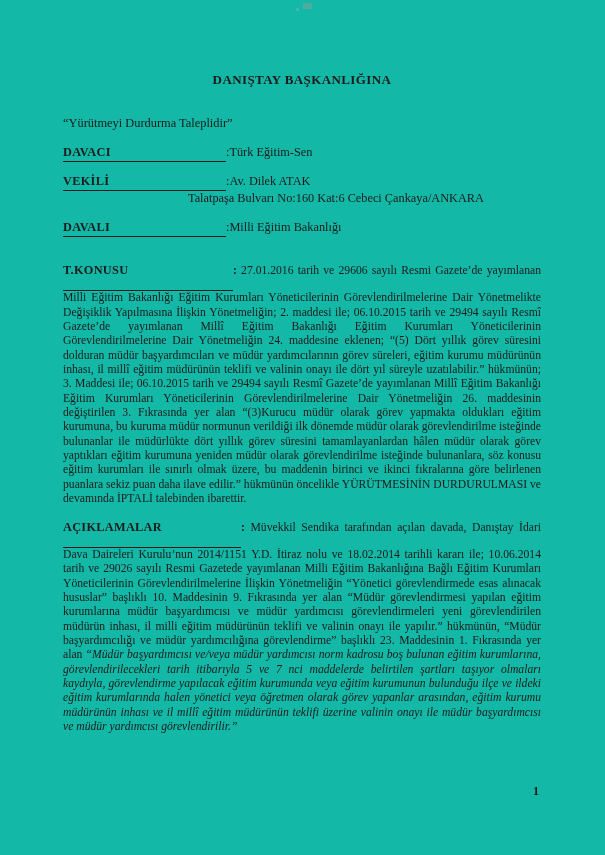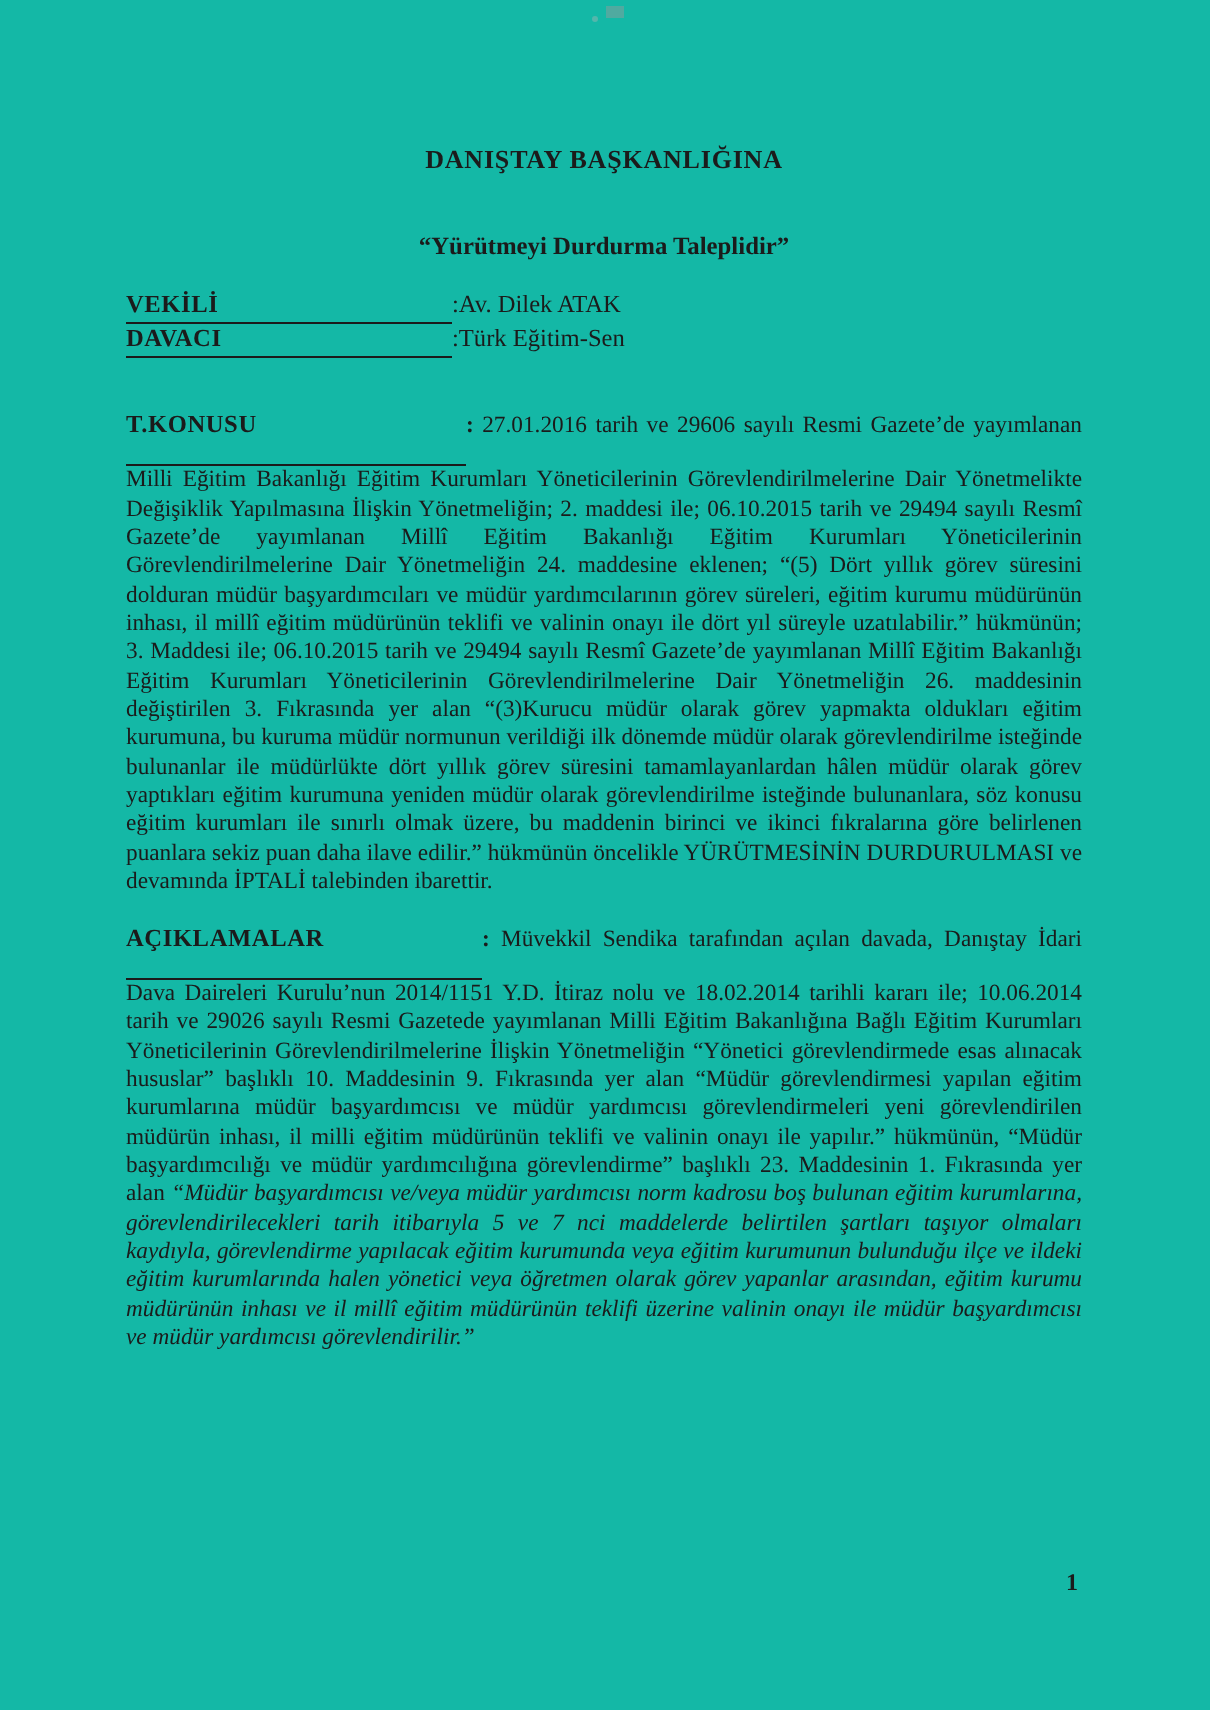--- a/index.html
+++ b/index.html
@@ -21,23 +21,23 @@
     margin:0;
     padding-top:72px;
     text-align:center;
     font-size:13px;
     font-weight:bold;
     letter-spacing:0.4px;
     line-height:16px;
   }
   .plea-note{
     margin-top:28px;
-    text-align:center;
+    text-align:left;
     font-size:12.4px;
-    font-weight:bold;
+    font-weight:normal;
     line-height:15px;
   }
   .party-rows{ margin-top:14px; }
   .party-row{
     font-size:12.3px;
     line-height:15px;
     margin-bottom:12px;
   }
   .party-label{
     display:inline-block;
@@ -106,28 +106,32 @@
   <span class="scan-artifact2"></span>
 
   <div class="content">
 
     <h1 class="doc-title">DANIŞTAY BAŞKANLIĞINA</h1>
 
     <div class="plea-note">“Yürütmeyi Durdurma Taleplidir”</div>
 
     <div class="party-rows">
 
-      <div class="party-row" style="margin-bottom:0;">
-        <span class="party-label">VEKİLİ</span><span class="party-value">:Av. Dilek ATAK</span>
-      </div>
-
       <div class="party-row">
         <span class="party-label">DAVACI</span><span class="party-value">:Türk Eğitim-Sen</span>
       </div>
 
+      <div class="party-row" style="margin-bottom:0;">
+        <span class="party-label">VEKİLİ</span><span class="party-value">:Av. Dilek ATAK</span>
+      </div>
+      <div class="address-line">Talatpaşa Bulvarı No:160 Kat:6 Cebeci Çankaya/ANKARA</div>
+
+      <div class="party-row">
+        <span class="party-label">DAVALI</span><span class="party-value">:Milli Eğitim Bakanlığı</span>
+      </div>
 
 
     </div>
 
     <p class="body-para para-subject"><span class="para-label">T.KONUSU</span><span class="para-colon">: </span><span><span class="seg-bold">27.01.2016 tarih ve 29606 sayılı Resmi Gazete’de yayımlanan Milli Eğitim Bakanlığı Eğitim Kurumları Yöneticilerinin Görevlendirilmelerine Dair Yönetmelikte Değişiklik Yapılmasına İlişkin Yönetmeliğin; </span><span>2. maddesi ile; 06.10.2015 tarih ve 29494 sayılı Resmî Gazete’de yayımlanan Millî Eğitim Bakanlığı Eğitim Kurumları Yöneticilerinin Görevlendirilmelerine Dair Yönetmeliğin 24. maddesine eklenen; </span><span class="seg-bold">“(5) Dört yıllık görev süresini dolduran müdür başyardımcıları ve müdür yardımcılarının görev süreleri, eğitim kurumu müdürünün inhası, il millî eğitim müdürünün teklifi ve valinin onayı ile dört yıl süreyle uzatılabilir.” </span><span>hükmünün; 3. Maddesi ile; 06.10.2015 tarih ve 29494 sayılı Resmî Gazete’de yayımlanan Millî Eğitim Bakanlığı Eğitim Kurumları Yöneticilerinin Görevlendirilmelerine Dair Yönetmeliğin 26. maddesinin değiştirilen 3. Fıkrasında yer alan </span><span class="seg-bold">“(3)Kurucu müdür olarak görev yapmakta oldukları eğitim kurumuna, bu kuruma müdür normunun verildiği ilk dönemde müdür olarak görevlendirilme isteğinde bulunanlar ile müdürlükte dört yıllık görev süresini tamamlayanlardan hâlen müdür olarak görev yaptıkları eğitim kurumuna yeniden müdür olarak görevlendirilme isteğinde bulunanlara, söz konusu eğitim kurumları ile sınırlı olmak üzere, bu maddenin birinci ve ikinci fıkralarına göre belirlenen puanlara sekiz puan daha ilave edilir.” </span><span>hükmünün öncelikle YÜRÜTMESİNİN DURDURULMASI ve devamında İPTALİ talebinden ibarettir.</span></span></p>
 
     <p class="body-para para-explanations"><span class="para-label">AÇIKLAMALAR</span><span class="para-colon">: </span><span><span>Müvekkil Sendika tarafından açılan davada, </span><span class="seg-bold">Danıştay İdari Dava Daireleri Kurulu’nun 2014/1151 Y.D. İtiraz nolu ve 18.02.2014 tarihli kararı </span><span>ile; 10.06.2014 tarih ve 29026 sayılı Resmi Gazetede yayımlanan Milli Eğitim Bakanlığına Bağlı Eğitim Kurumları Yöneticilerinin Görevlendirilmelerine İlişkin Yönetmeliğin “Yönetici görevlendirmede esas alınacak hususlar” başlıklı 10. Maddesinin 9. Fıkrasında yer alan </span><span class="seg-bold">“Müdür görevlendirmesi yapılan eğitim kurumlarına müdür başyardımcısı ve müdür yardımcısı görevlendirmeleri yeni görevlendirilen müdürün inhası, il milli eğitim müdürünün teklifi ve valinin onayı ile yapılır.” </span><span>hükmünün, “Müdür başyardımcılığı ve müdür yardımcılığına görevlendirme” başlıklı </span><span class="seg-bold">23. Maddesinin 1. Fıkrasında </span><span>yer alan </span><span class="seg-italic">“Müdür başyardımcısı ve/veya müdür yardımcısı norm kadrosu boş bulunan eğitim kurumlarına, görevlendirilecekleri tarih itibarıyla 5 ve 7 nci maddelerde belirtilen şartları taşıyor olmaları kaydıyla, görevlendirme yapılacak eğitim kurumunda veya eğitim kurumunun bulunduğu ilçe ve ildeki eğitim kurumlarında halen yönetici veya öğretmen olarak görev yapanlar arasından, eğitim kurumu müdürünün inhası ve il millî eğitim müdürünün teklifi üzerine valinin onayı ile müdür başyardımcısı ve müdür yardımcısı görevlendirilir.”</span></span></p>
 
   </div>
 

